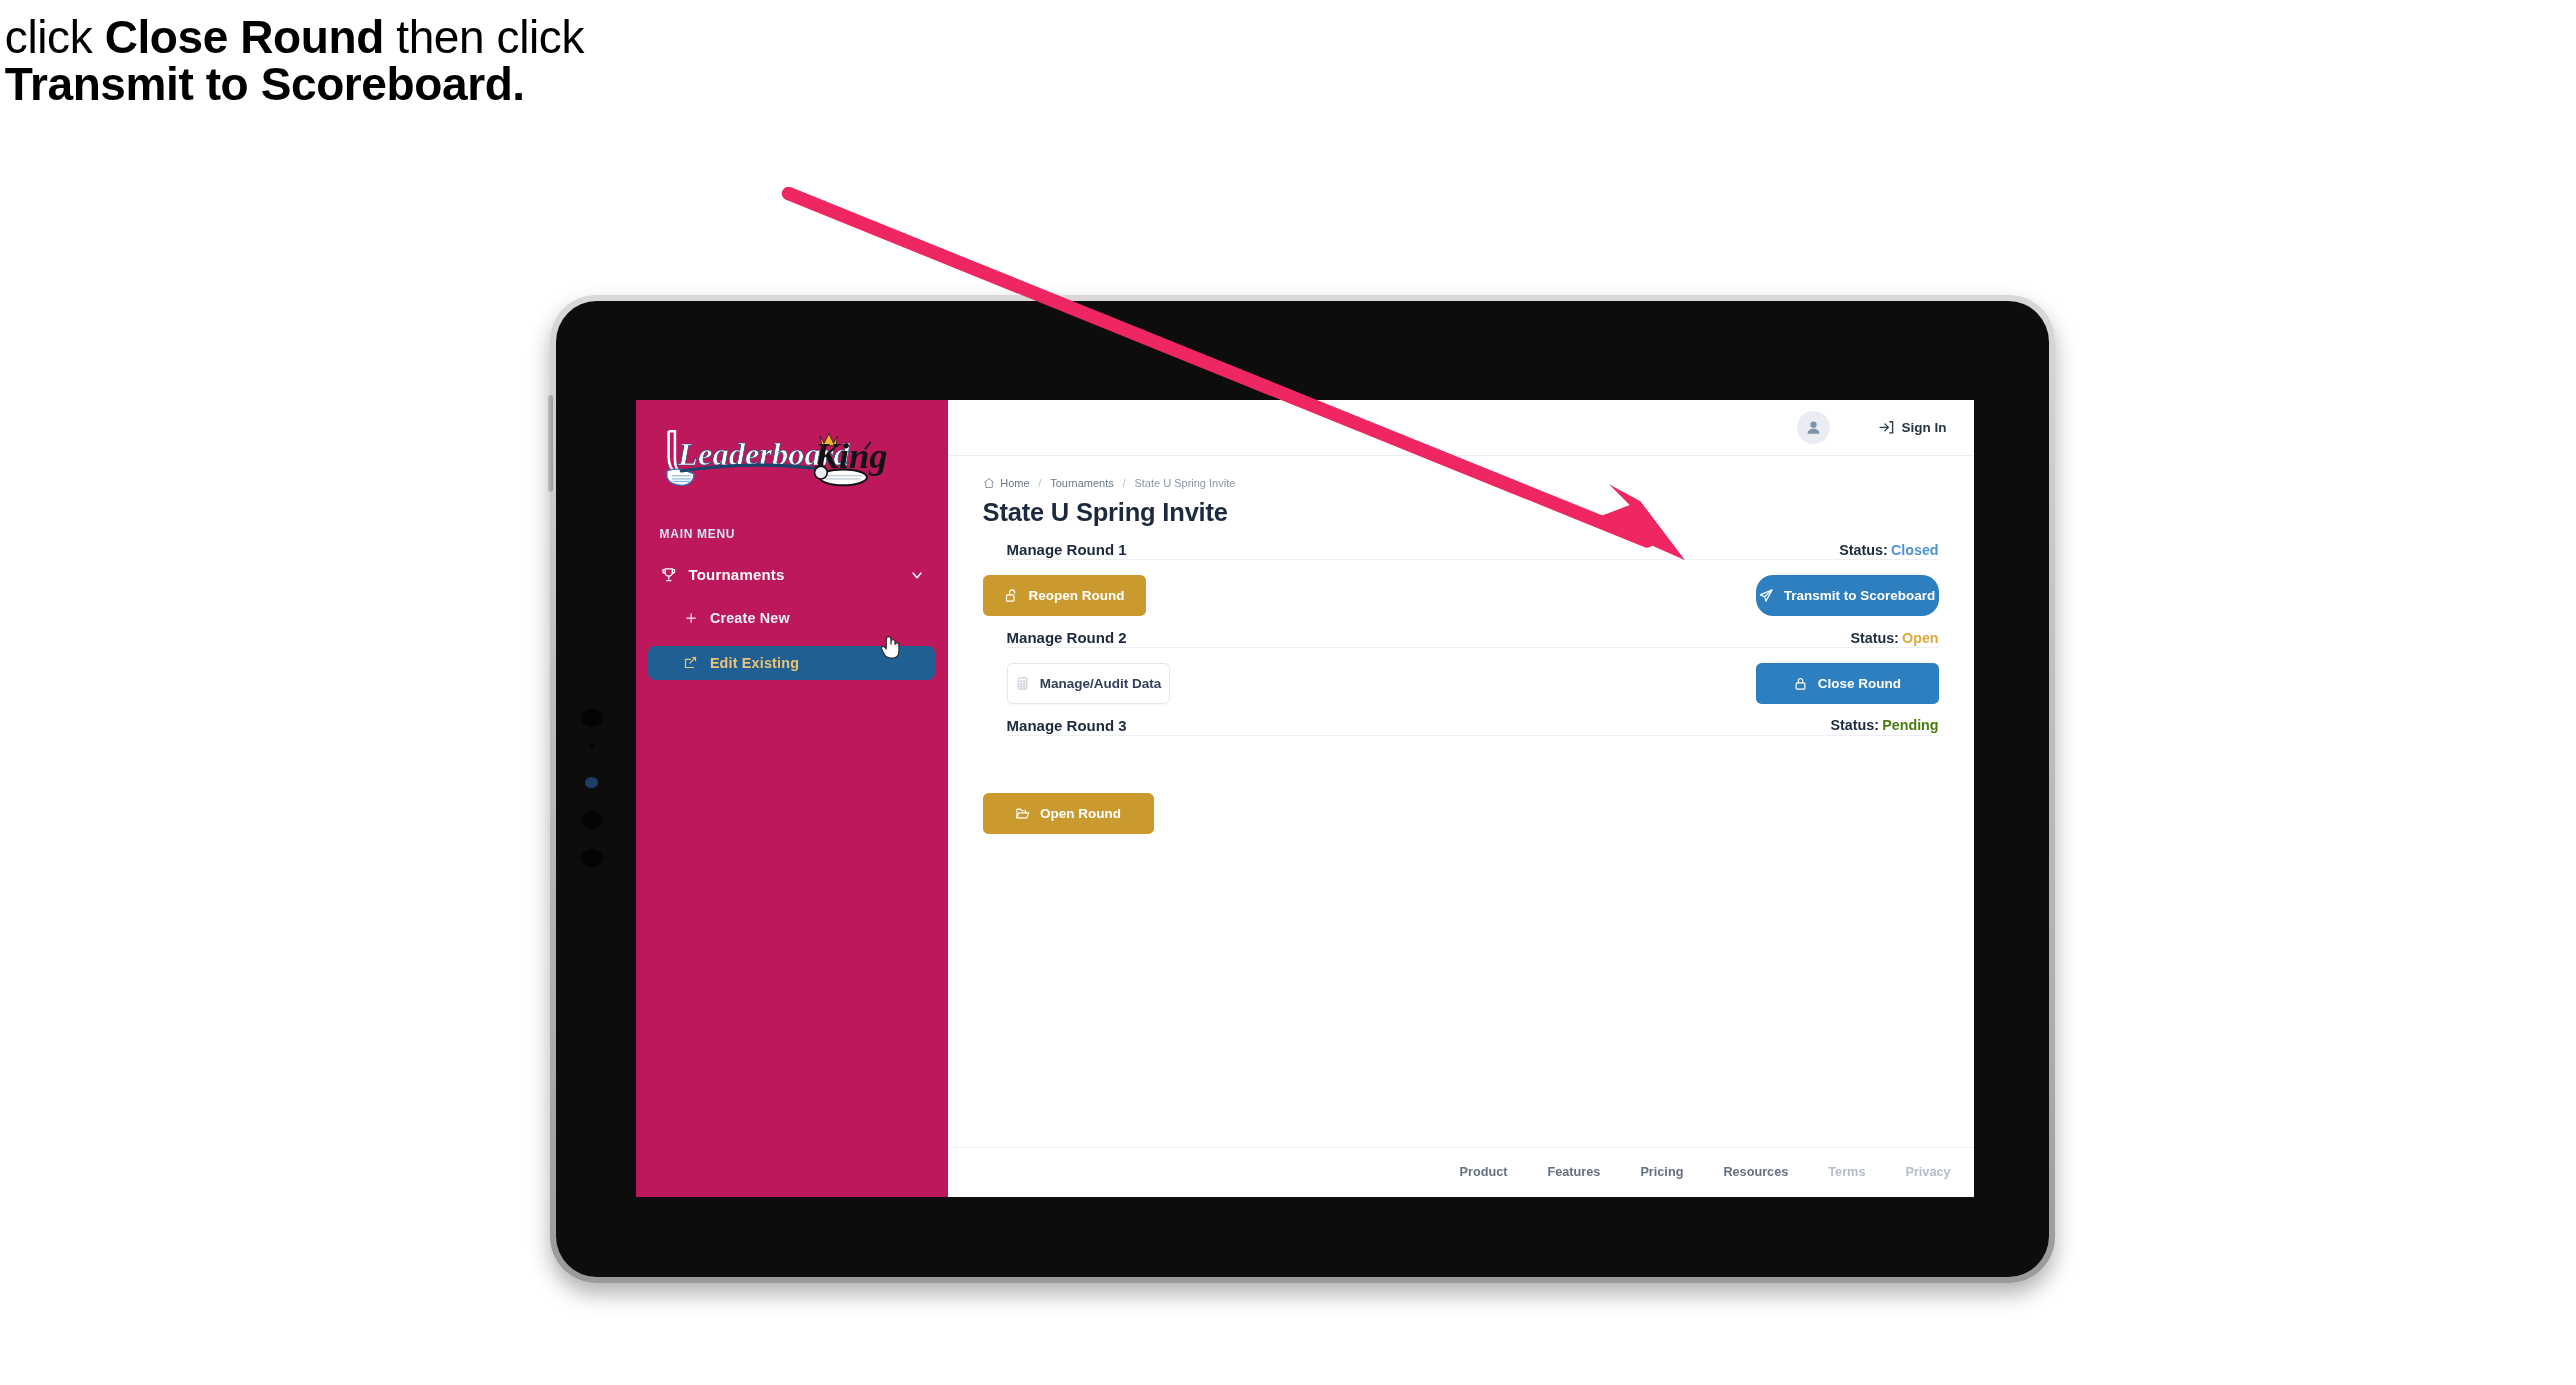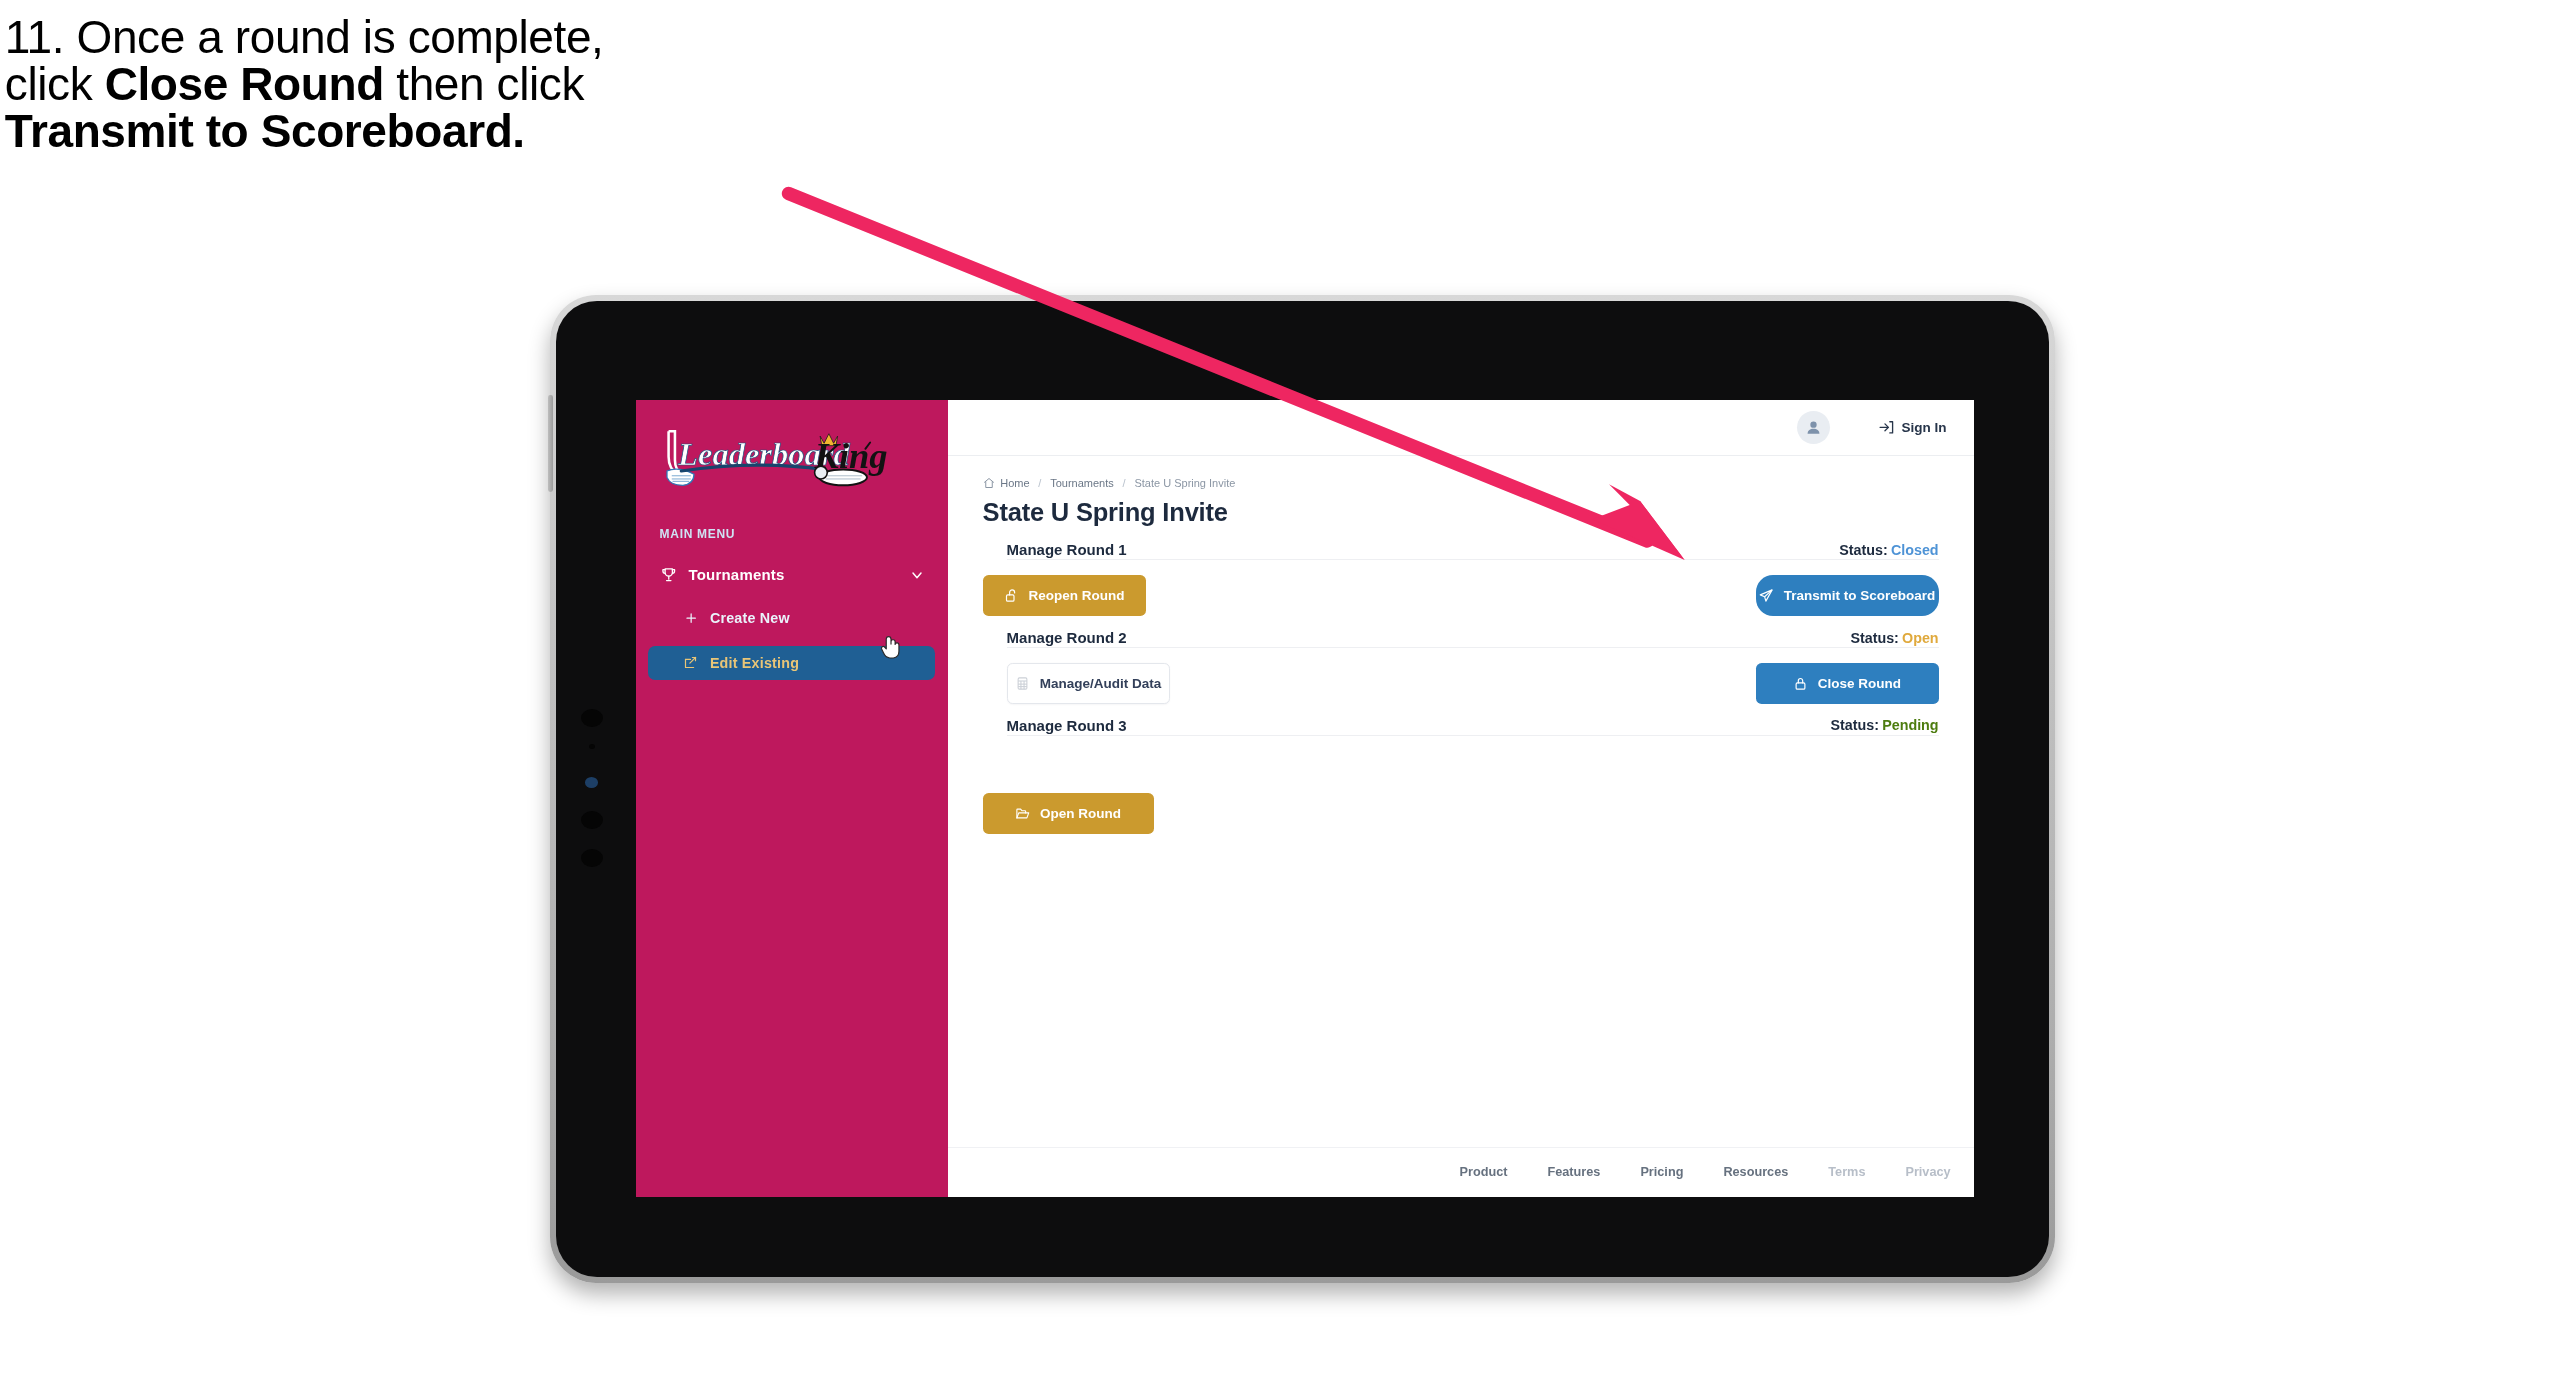--- a/index.html
+++ b/index.html
@@ -252,21 +252,20 @@
     position: absolute;
     left: 0; top: 0;
     width: 2576px; height: 1386px;
     pointer-events: none;
   }
 </style>
 </head>
 <body>
 
 <div id="caption">
-  <span class="ln">11. Once a round is complete,</span>
   <span class="ln"><span>click </span><b>Close Round</b><span> then click</span></span>
   <span class="ln"><b>Transmit to Scoreboard.</b></span>
 </div>
 
 <div id="device">
   <div id="device-bezel">
 
     <div class="side-btn" id="vol-btn"></div>
     <div class="bezel-dot" id="dot-a"></div>
     <div class="bezel-dot" id="dot-b"></div>

